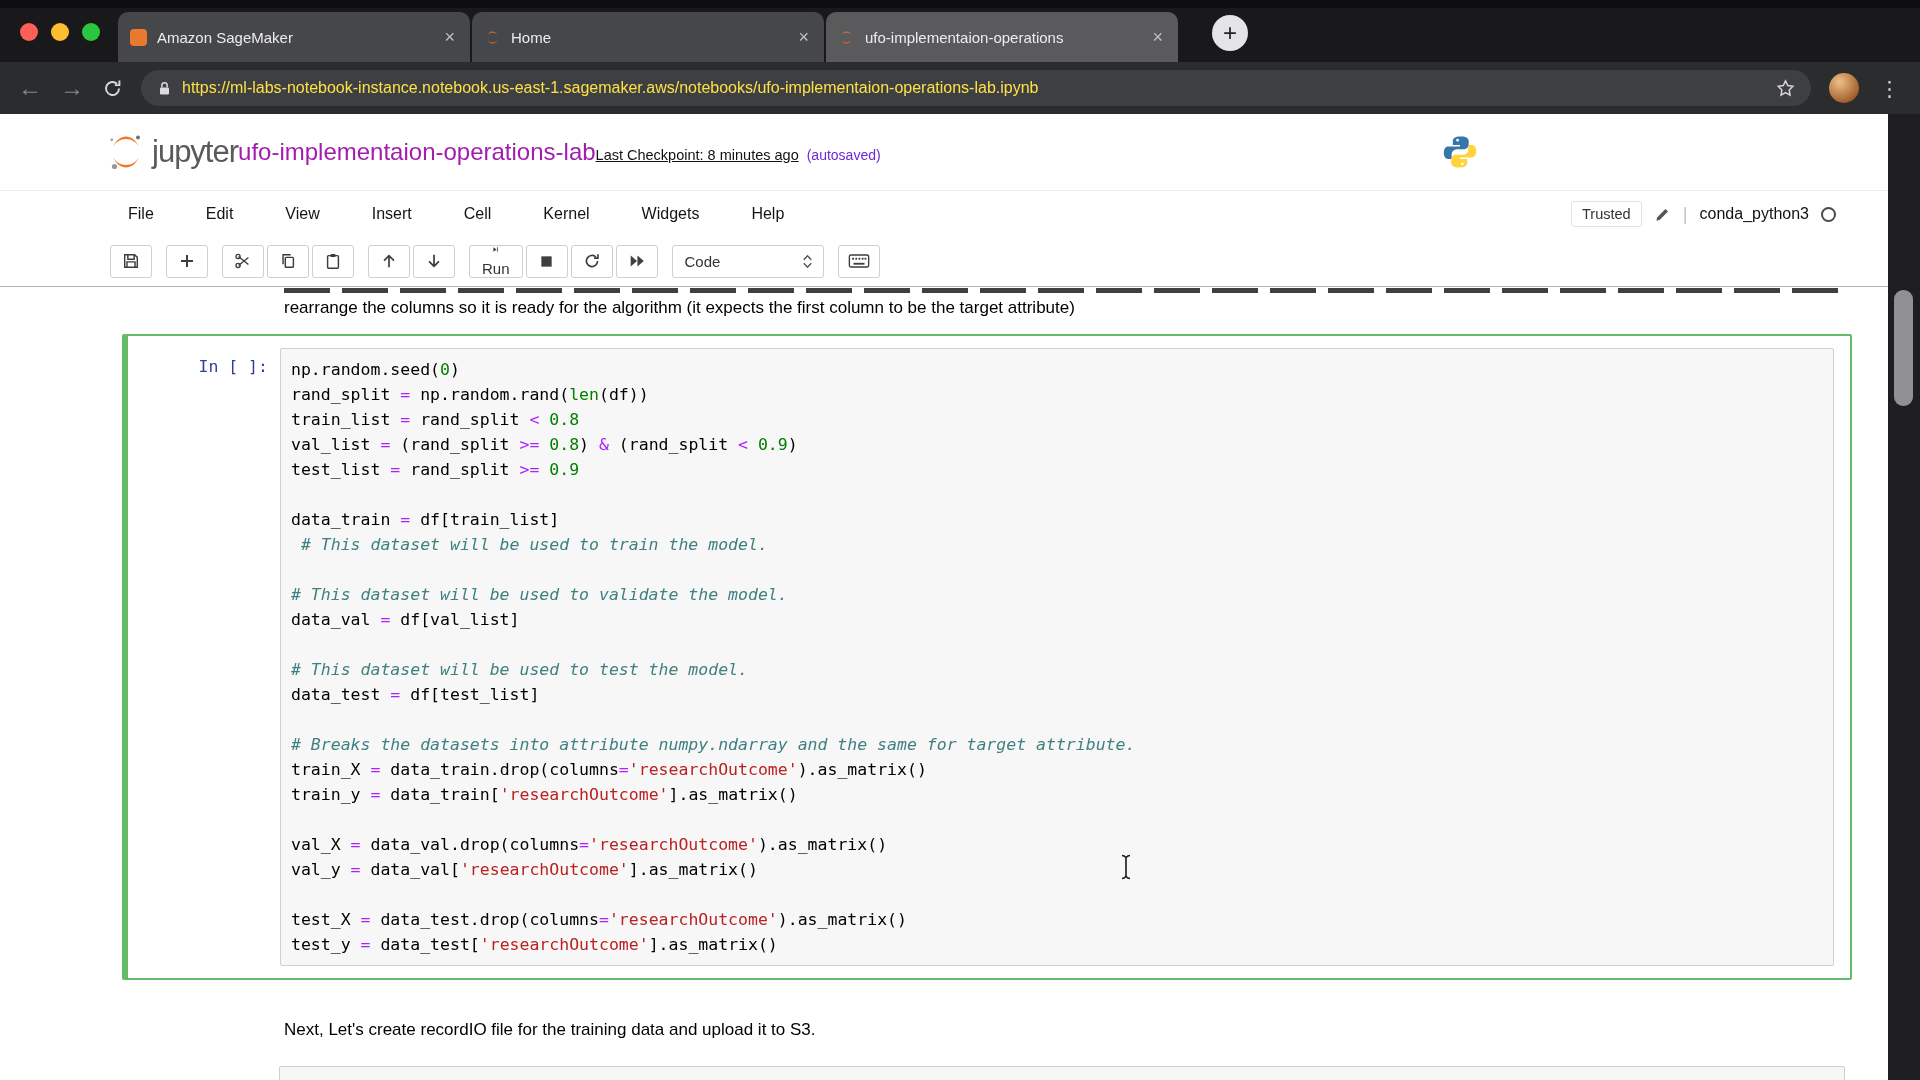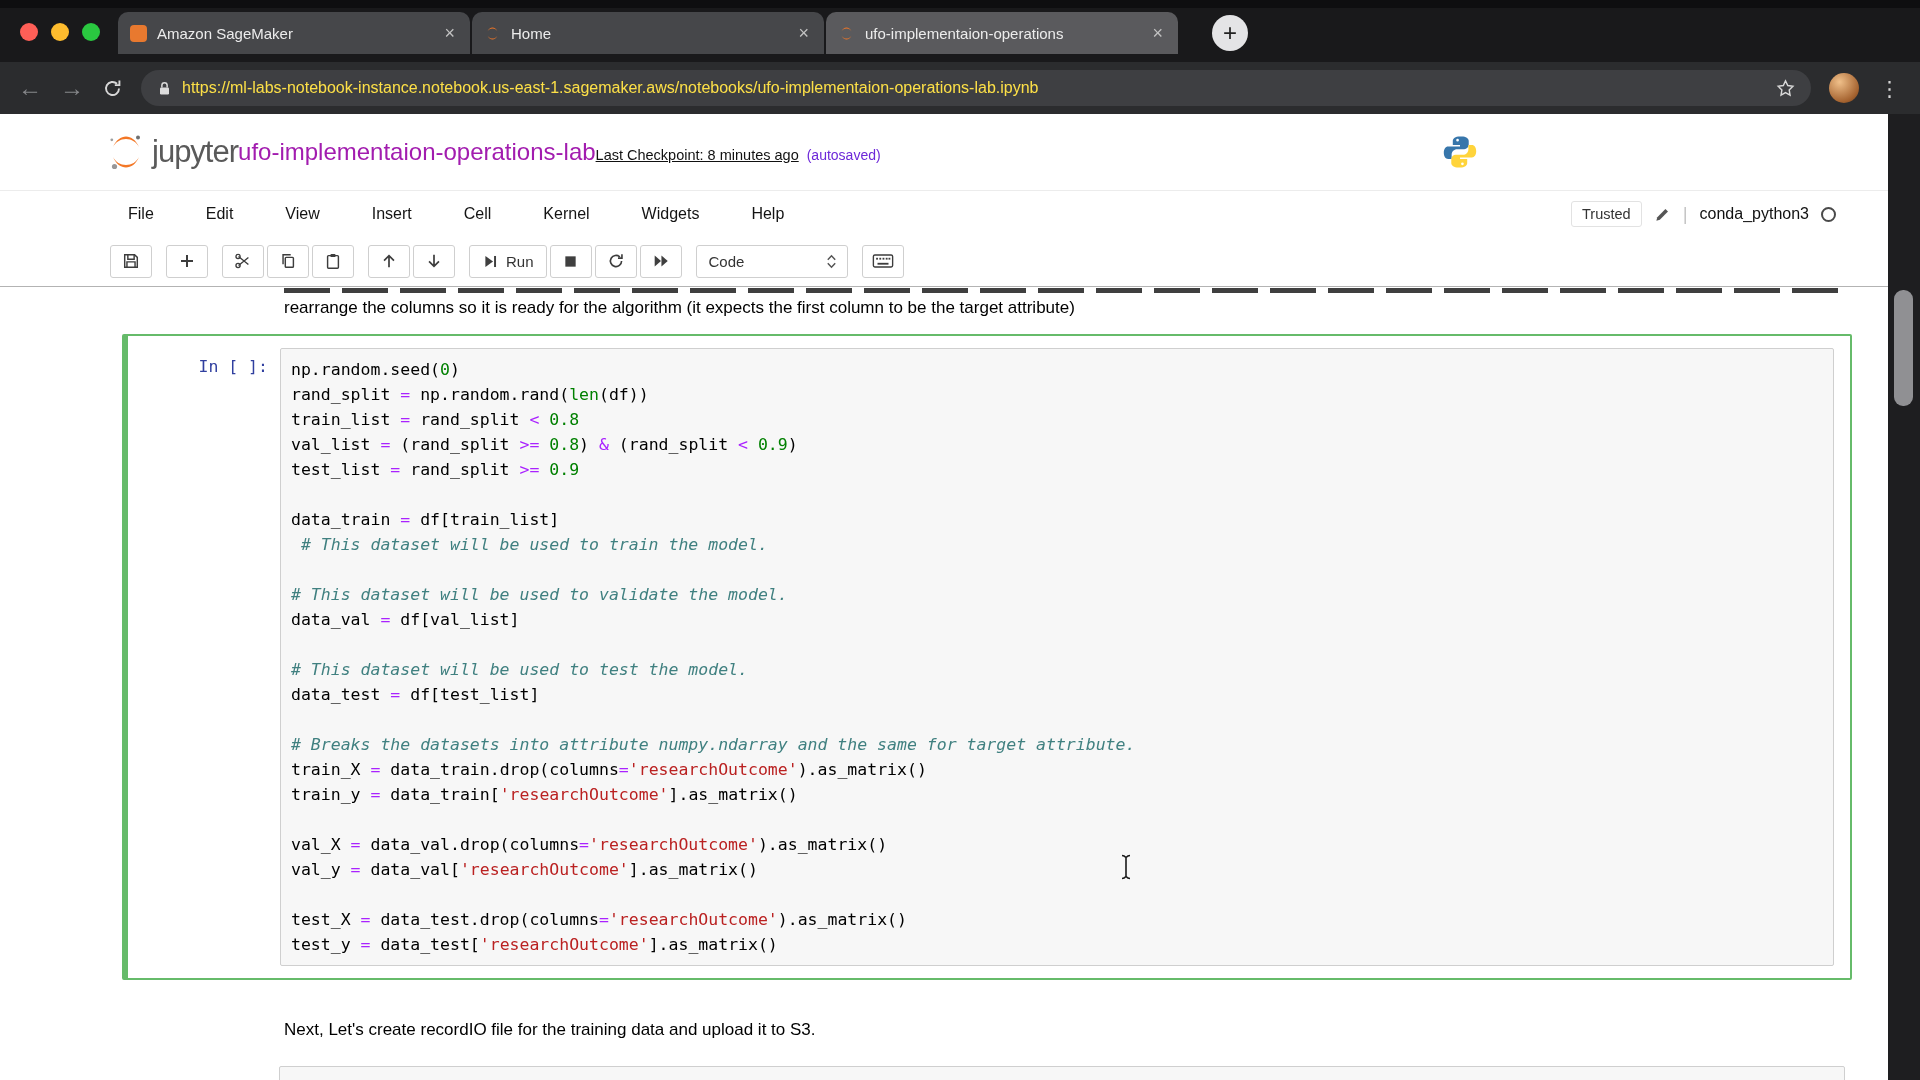--- a/index.html
+++ b/index.html
@@ -6,21 +6,21 @@
   html,body { width:1920px; height:1080px; overflow:hidden; background:#000; }
   body { font-family:"Liberation Sans", sans-serif; }
   .window { position:relative; width:1920px; height:1080px; background:#fff; overflow:hidden; }
 
   
   .tabstrip { position:absolute; top:0; left:0; width:1920px; height:62px;
     background:linear-gradient(#0e0e10 0 8px, #19191b 8px); }
   .traffic { position:absolute; left:20px; top:23px; display:flex; gap:13px; }
   .light { width:18px; height:18px; border-radius:50%; }
   .light.red{background:#ff5f57}.light.yellow{background:#febc2e}.light.green{background:#2ac840}
-  .tabs { position:absolute; left:118px; top:12px; height:42px; display:flex; gap:2px; }
+  .tabs { position:absolute; left:118px; top:12px; height:50px; display:flex; gap:2px; }
   .tab { width:352px; background:#46474a; border-radius:10px 10px 0 0; display:flex;
     align-items:center; padding:0 12px; gap:10px; color:#ececec; font-size:15px; }
   .tab.active { background:#5a5a5d; }
   .tab-label { flex:1; white-space:nowrap; overflow:hidden; text-overflow:ellipsis; }
   .tab-close { color:#c2c2c2; font-size:18px; padding:0 3px; line-height:1; }
   .sm-icon { width:17px; height:17px; border-radius:4px; background:#e8792f; flex:none; }
   .jp-fav { flex:none; }
   .newtab { position:absolute; left:1212px; top:15px; width:36px; height:36px; border-radius:50%;
     background:#e4e4e6; color:#222; font-size:24px; display:flex; align-items:center; justify-content:center; }
 
@@ -54,21 +54,21 @@
   .trusted { border:1px solid #e2e2e2; border-radius:3px; padding:4px 10px; font-size:14.5px; color:#333; }
   .kernel-name { font-size:16px; color:#111; }
   .kernel-circle { width:15px; height:15px; border:2px solid #4a4a4a; border-radius:50%; }
   .mdivider { color:#c6c6c6; font-size:19px; }
 
   
   .toolbar { position:absolute; top:236px; left:0; width:1888px; height:51px; background:#fff;
     border-bottom:1px solid #b3b3b3; display:flex; align-items:center; padding-left:110px; gap:14px; }
   .tgroup { display:flex; gap:3px; }
   .tbtn { min-width:42px; height:33px; background:#fff; border:1px solid #cfcfcf; border-radius:3px;
-    display:flex; align-items:center; justify-content:center; gap:7px; color:#3c3c3c; font-size:17px; }
+    display:flex; align-items:center; justify-content:center; gap:7px; color:#3c3c3c; font-size:17px;flex-direction:column; }
   .run-btn { padding:0 12px; }
   .run-label { font-size:15px; color:#333; }
   .cellsel { width:152px; height:33px; border:1px solid #cfcfcf; border-radius:3px; background:#fff;
     display:flex; align-items:center; justify-content:space-between; padding:0 9px 0 12px;
     font-size:15px; color:#333; }
 
   
   .site { position:absolute; top:288px; left:0; width:1888px; height:792px; background:#fff; overflow:hidden; }
   .clip-strip { position:absolute; left:284px; top:0; width:1566px; height:5px;
     background:repeating-linear-gradient(90deg,#3f3f3f 0 46px, transparent 46px 58px); }

